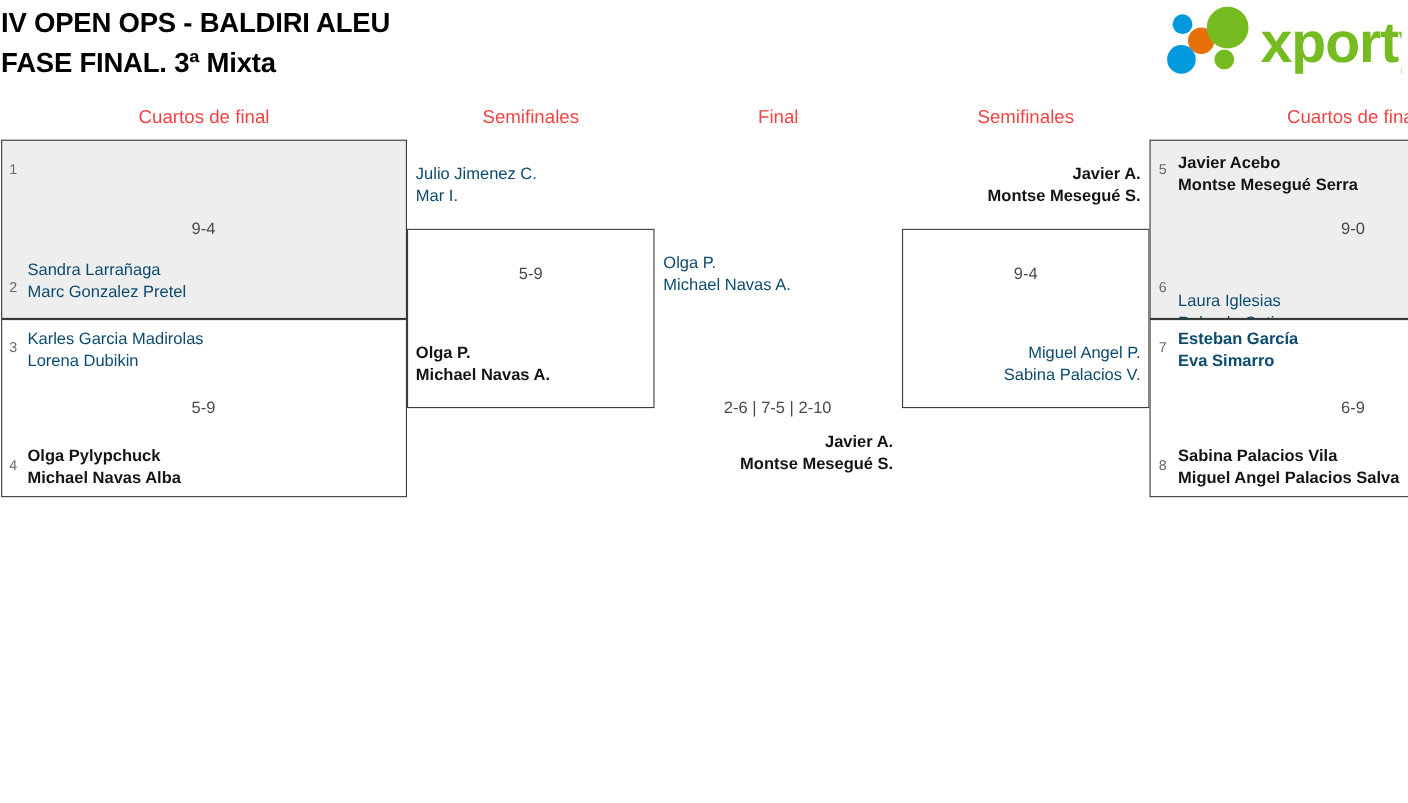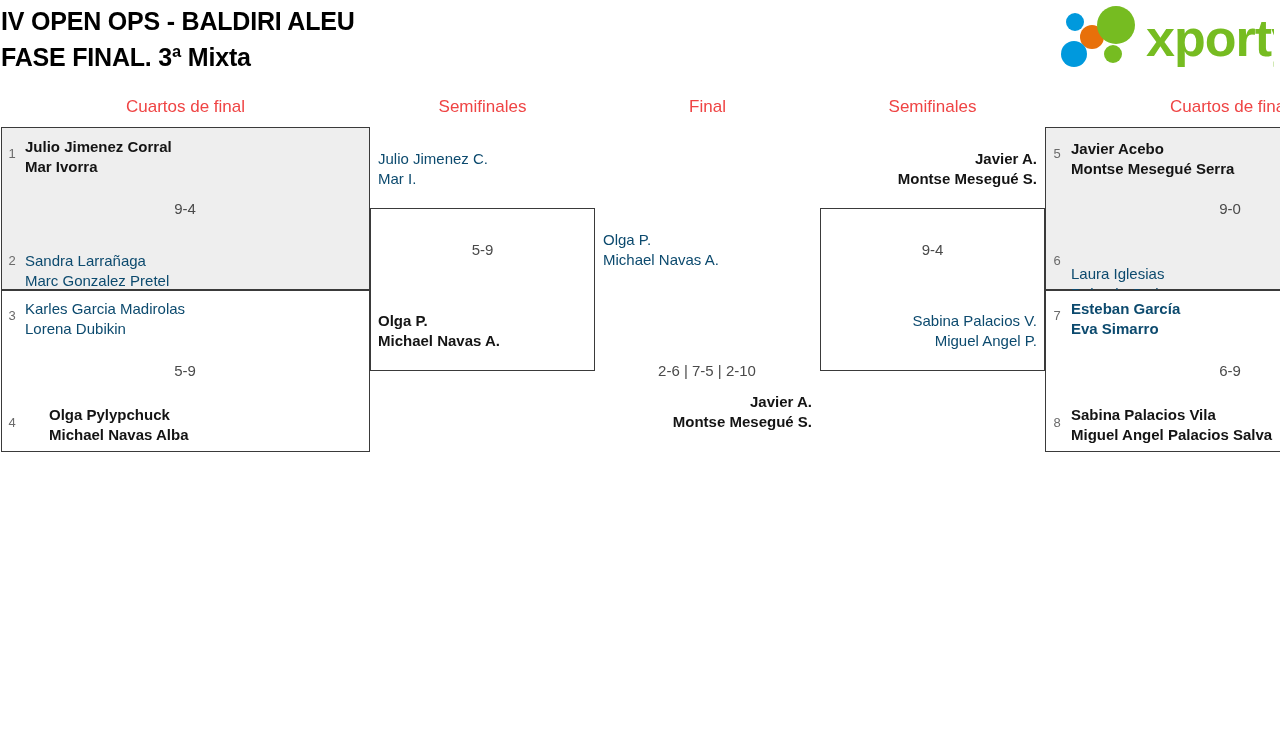--- a/index.html
+++ b/index.html
@@ -85,40 +85,36 @@
   </div>
 
   <div class="round-hdr" style="left:1px; width:369px;">Cuartos de final</div>
   <div class="round-hdr" style="left:370px; width:225px;">Semifinales</div>
   <div class="round-hdr" style="left:595px; width:225px;">Final</div>
   <div class="round-hdr" style="left:820px; width:225px;">Semifinales</div>
   <div class="round-hdr" style="left:1045px; width:369px;">Cuartos de final</div>
 
   <div class="box shaded" style="left:1px; top:127px; width:369px; height:163px;"></div>
   <div class="seed" style="left:4px; top:146px;">1</div>
-  <div class="team win" style="left:25px; top:137px;">
-    <span class="ln">Julio Jimenez Corral</span>
-    <span class="ln">Mar Ivorra</span>
-  </div>
   <div class="score" style="left:120px; top:199px; width:130px;">9-4</div>
   <div class="seed" style="left:4px; top:253px;">2</div>
-  <div class="team lose" style="left:25px; top:251px;">
+  <div class="team lose" style="left:25px; top:236px;">
     <span class="ln">Sandra Larrañaga</span>
     <span class="ln">Marc Gonzalez Pretel</span>
   </div>
 
   <div class="box plain" style="left:1px; top:290px; width:369px; height:162px;"></div>
   <div class="seed" style="left:4px; top:308px;">3</div>
   <div class="team lose" style="left:25px; top:299px;">
     <span class="ln">Karles Garcia Madirolas</span>
     <span class="ln">Lorena Dubikin</span>
   </div>
   <div class="score" style="left:120px; top:361px; width:130px;">5-9</div>
   <div class="seed" style="left:4px; top:415px;">4</div>
-  <div class="team win" style="left:25px; top:405px;margin-left:24px;">
+  <div class="team win" style="left:25px; top:405px;">
     <span class="ln">Olga Pylypchuck</span>
     <span class="ln">Michael Navas Alba</span>
   </div>
 
   <div class="team lose" style="left:378px; top:149px;">
     <span class="ln">Julio Jimenez C.</span>
     <span class="ln">Mar I.</span>
   </div>
 
   <div class="box plain" style="left:370px; top:208px; width:225px; height:163px;"></div>
@@ -139,22 +135,22 @@
   </div>
 
   <div class="team win right" style="left:810px; top:149px; width:227px;">
     <span class="ln">Javier A.</span>
     <span class="ln">Montse Mesegué S.</span>
   </div>
 
   <div class="box plain" style="left:820px; top:208px; width:225px; height:163px;"></div>
   <div class="score" style="left:870px; top:240px; width:125px;">9-4</div>
   <div class="team lose right" style="left:810px; top:311px; width:227px;">
+    <span class="ln">Miguel Angel P.</span>
     <span class="ln">Sabina Palacios V.</span>
-    <span class="ln">Miguel Angel P.</span>
   </div>
 
   <div class="box shaded" style="left:1045px; top:127px; width:369px; height:163px;"></div>
   <div class="seed" style="left:1049px; top:146px;">5</div>
   <div class="team win" style="left:1071px; top:139px;">
     <span class="ln">Javier Acebo</span>
     <span class="ln">Montse Mesegué Serra</span>
   </div>
   <div class="score" style="left:1165px; top:199px; width:130px;">9-0</div>
   <div class="seed" style="left:1049px; top:253px;">6</div>

